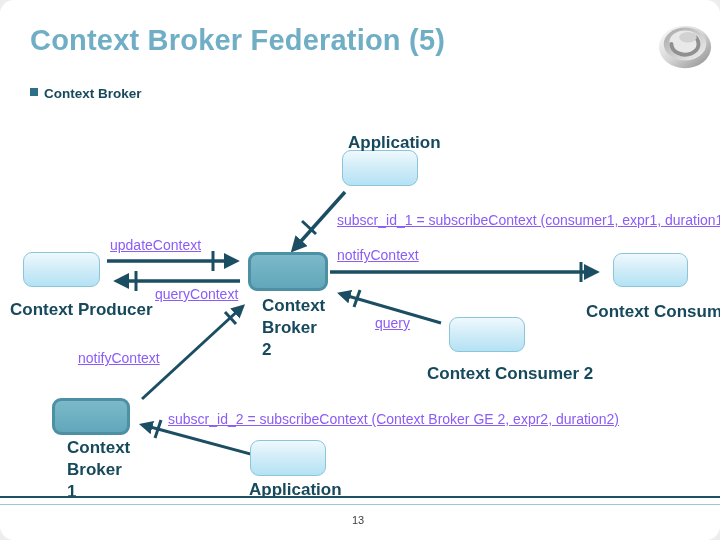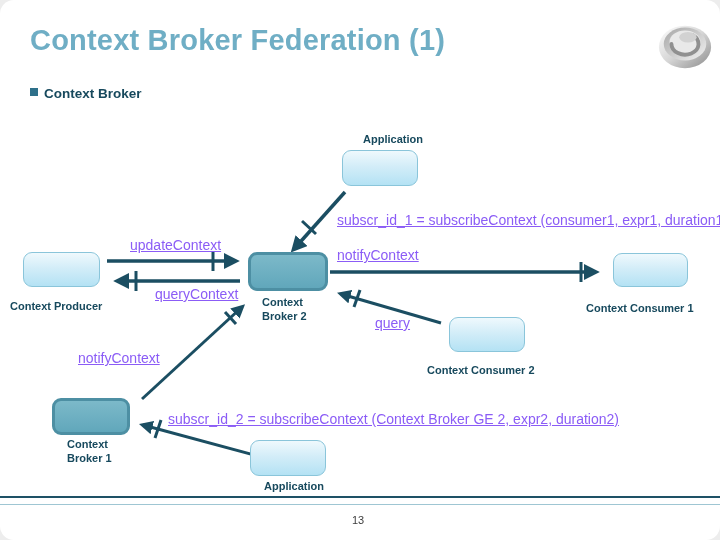--- a/index.html
+++ b/index.html
@@ -35,54 +35,54 @@
     border:3px solid #4D8FA3;
   }
   #box-app-top{left:342px;top:150px;width:76px;height:36px;}
   #box-producer{left:23px;top:252px;width:77px;height:35px;}
   #box-broker2{left:248px;top:252px;width:80px;height:39px;}
   #box-consumer1{left:613px;top:253px;width:75px;height:34px;}
   #box-consumer2{left:449px;top:317px;width:76px;height:35px;}
   #box-broker1{left:52px;top:398px;width:78px;height:37px;}
   #box-app-bottom{left:250px;top:440px;width:76px;height:36px;}
   .nlabel{
-    position:absolute;font-size:11px;font-weight:700;color:#17495D;line-height:1.3;
+    position:absolute;font-size:17px;font-weight:700;color:#17495D;line-height:1.3;
   }
   #lbl-app-top{left:348px;top:132px;width:90px;text-align:center;}
   #lbl-producer{left:10px;top:299px;white-space:nowrap;}
   #lbl-broker2{left:262px;top:295px;width:66px;}
   #lbl-consumer1{left:586px;top:301px;white-space:nowrap;}
   #lbl-consumer2{left:427px;top:363px;white-space:nowrap;}
   #lbl-broker1{left:67px;top:437px;width:64px;}
   #lbl-app-bottom{left:249px;top:479px;width:90px;text-align:center;}
   .msg{
     position:absolute;font-size:14px;font-weight:400;color:#8b5cf6;white-space:nowrap;text-decoration:underline;
   }
   #msg-subscr1{left:337px;top:212px;}
-  #msg-update{left:110px;top:237px;margin-left:20px;}
+  #msg-update{left:110px;top:237px;}
   #msg-queryctx{left:155px;top:286px;}
   #msg-notify1{left:337px;top:247px;}
   #msg-query{left:375px;top:315px;}
   #msg-notify2{left:78px;top:350px;}
   #msg-subscr2{left:168px;top:411px;}
   .arrows{position:absolute;left:0;top:0;width:720px;height:540px;pointer-events:none;}
   .line-dark{position:absolute;left:0;top:496px;width:720px;height:2px;background:#1E5166;}
   .line-light{position:absolute;left:0;top:504px;width:720px;height:1px;background:#9FC6D3;}
   .footer{
     position:absolute;left:35px;top:506px;
     font-size:11px;font-weight:700;color:#6FAEC5;line-height:13px;white-space:nowrap;
   }
   .pagenum{position:absolute;left:352px;top:514px;font-size:11px;color:#3d3d3d;}
 </style>
 </head>
 <body>
 
 <div class="slide">
 
-  <div class="title">Context Broker Federation (1)</div>
+  <div class="title">Context Broker Federation (5)</div>
 
   <div class="logo">
     <svg width="58" height="60" viewBox="0 0 60 62">
       <defs>
         <linearGradient id="lg1" x1="0" y1="0" x2="1" y2="1">
           <stop offset="0" stop-color="#ffffff"></stop>
             <stop offset="0.5" stop-color="#d6d6d6"></stop>
             <stop offset="1" stop-color="#8b8b8b"></stop>
         </linearGradient>
         <linearGradient id="lg2" x1="1" y1="1" x2="0" y2="0">

